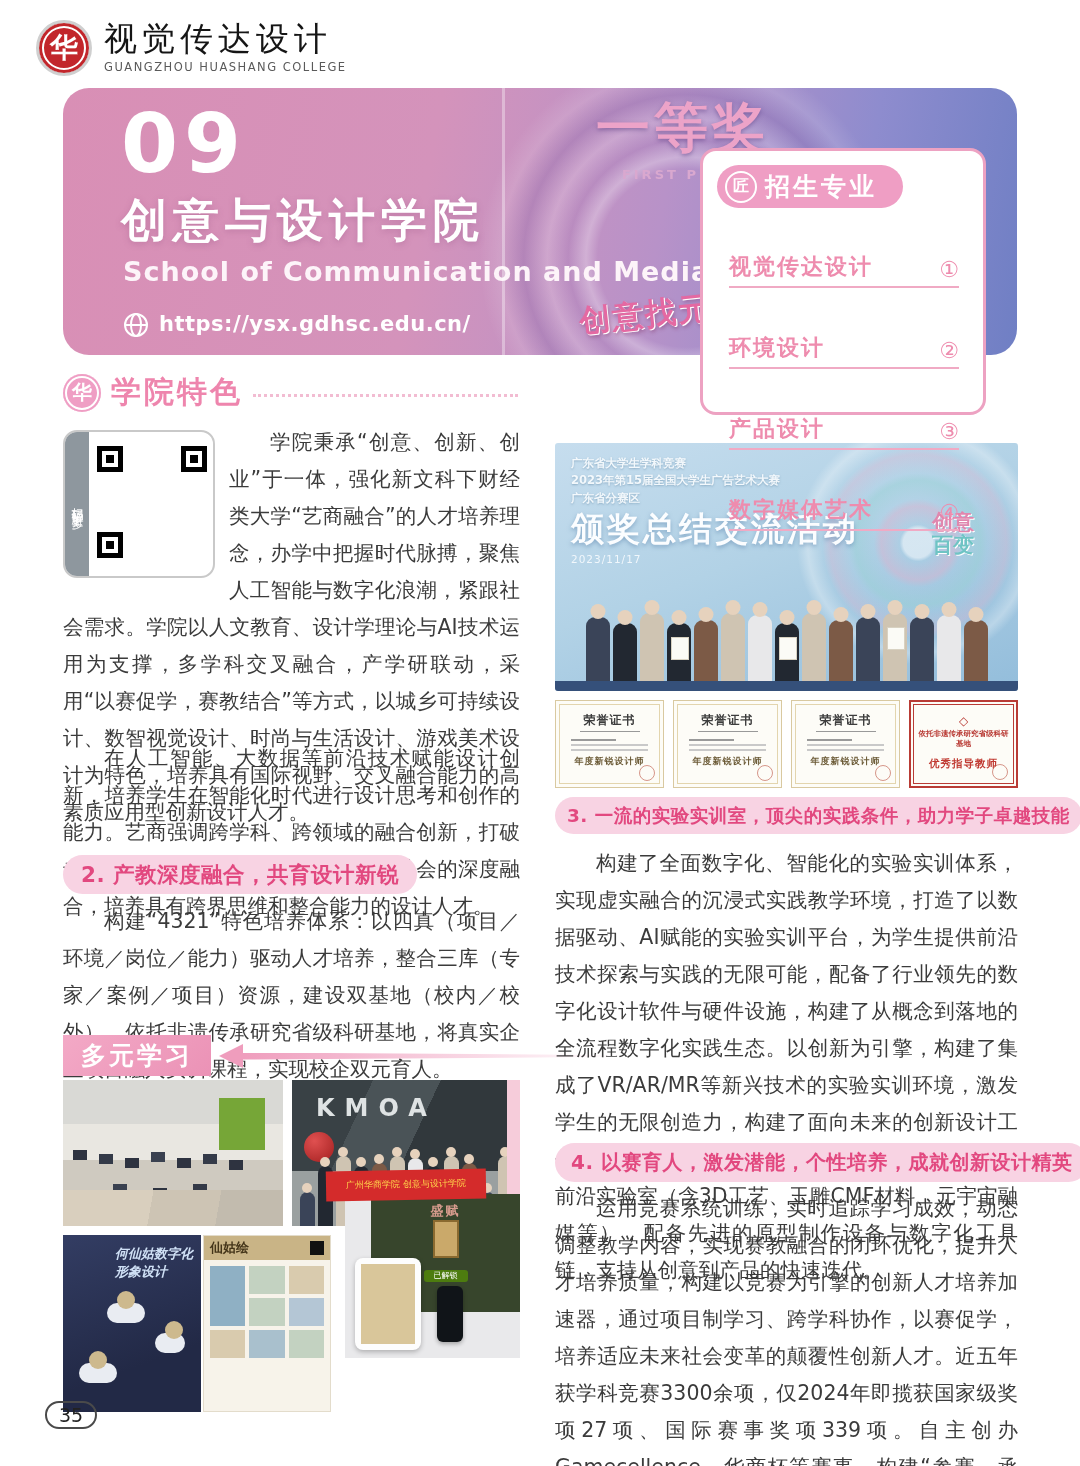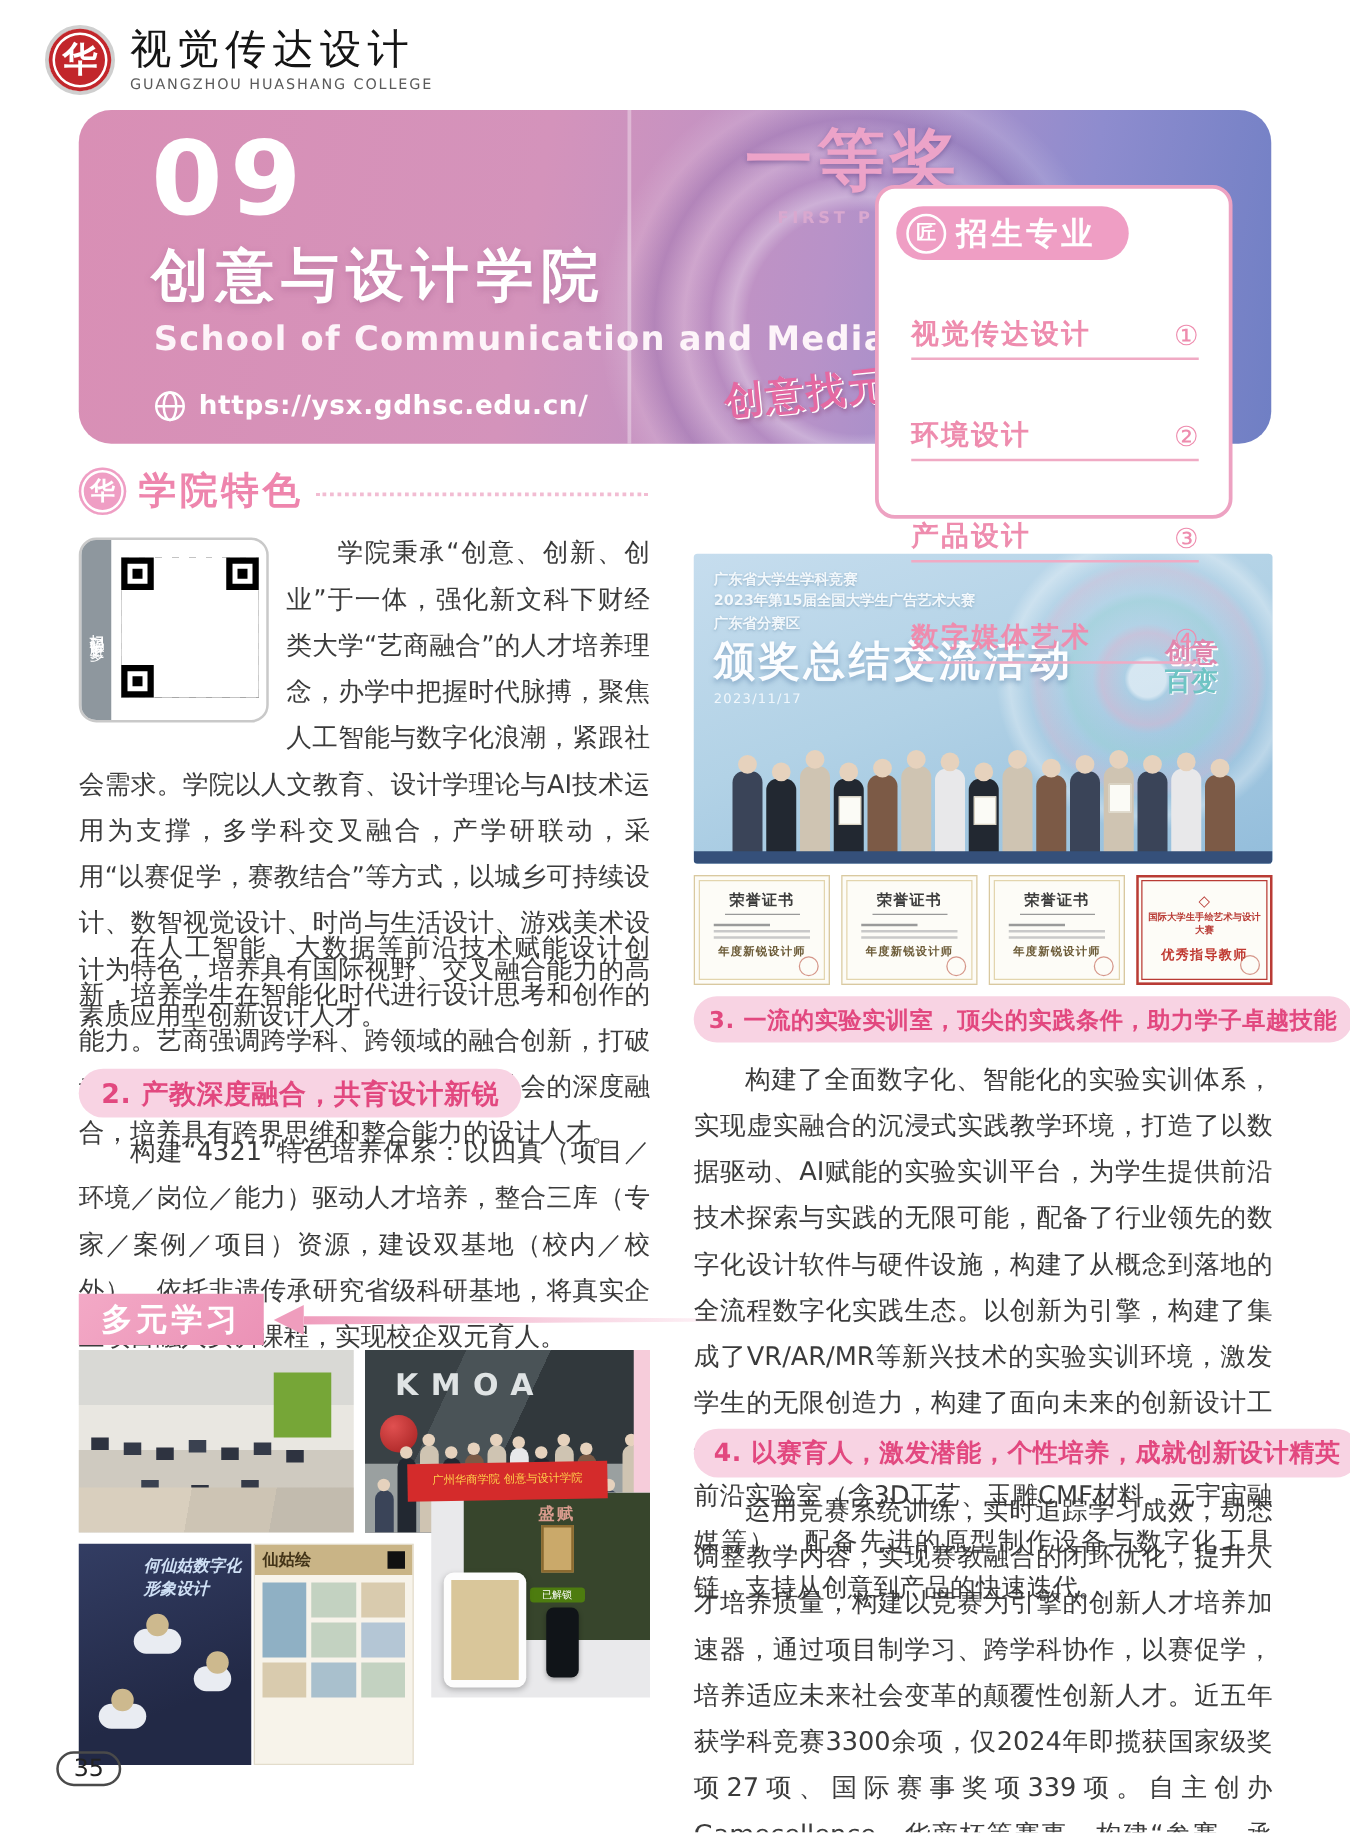--- a/index.html
+++ b/index.html
@@ -401,21 +401,21 @@
       <div class="cert-lines">
           <i></i>
           <i></i>
           <i></i>
         </div>
       <div class="cert-sub">年度新锐设计师</div>
       <div class="cert-seal"></div>
     </div>
     <div class="cert cert-intl">
       <div><span class="diamond">◇</span></div>
-      <div class="cert-intl-title">国际大学生手绘艺术与设计大赛</div>
+      <div class="cert-intl-title">依托非遗传承研究省级科研基地</div>
       <div class="cert-intl-sub">优秀指导教师</div>
       <div class="cert-seal"></div>
     </div>
   </div>
 
   <div class="pill p3">3. 一流的实验实训室，顶尖的实践条件，助力学子卓越技能</div>
   <div class="para indent body3">构建了全面数字化、智能化的实验实训体系，实现虚实融合的沉浸式实践教学环境，打造了以数据驱动、AI赋能的实验实训平台，为学生提供前沿技术探索与实践的无限可能，配备了行业领先的数字化设计软件与硬件设施，构建了从概念到落地的全流程数字化实践生态。以创新为引擎，构建了集成了VR/AR/MR等新兴技术的实验实训环境，激发学生的无限创造力，构建了面向未来的创新设计工作坊。拥有省级艺术设计实验教学示范中心，配备前沿实验室（含3D工艺、玉雕CMF材料、元宇宙融媒等），配备先进的原型制作设备与数字化工具链，支持从创意到产品的快速迭代。</div>
 
   <div class="pill p4">4. 以赛育人，激发潜能，个性培养，成就创新设计精英</div>
   <div class="para indent body4">运用竞赛系统训练，实时追踪学习成效，动态调整教学内容，实现赛教融合的闭环优化，提升人才培养质量，构建以竞赛为引擎的创新人才培养加速器，通过项目制学习、跨学科协作，以赛促学，培养适应未来社会变革的颠覆性创新人才。近五年获学科竞赛3300余项，仅2024年即揽获国家级奖项27项、国际赛事奖项339项。自主创办Gamecellence、华商杯等赛事，构建“参赛－承办”双轨机制，有效提升学生创新实践能力和行业影响力。</div>

